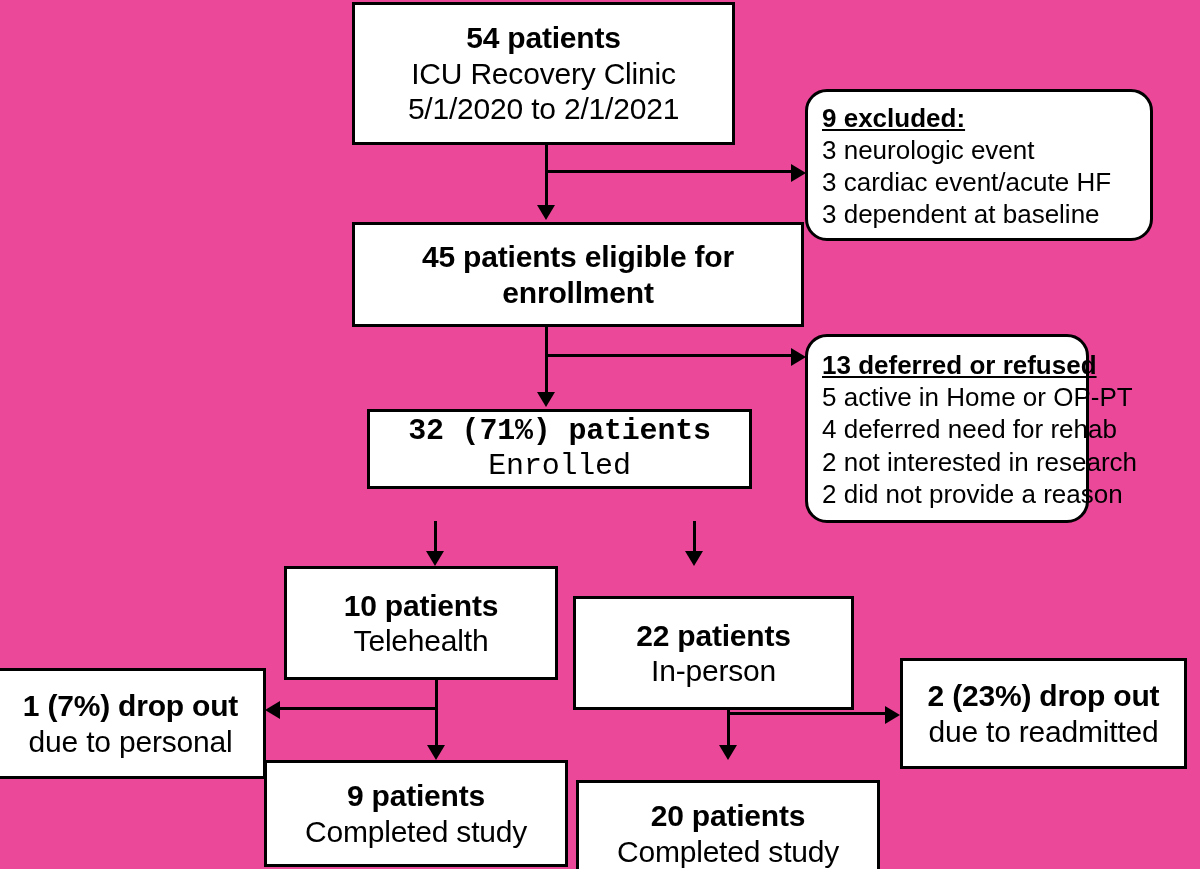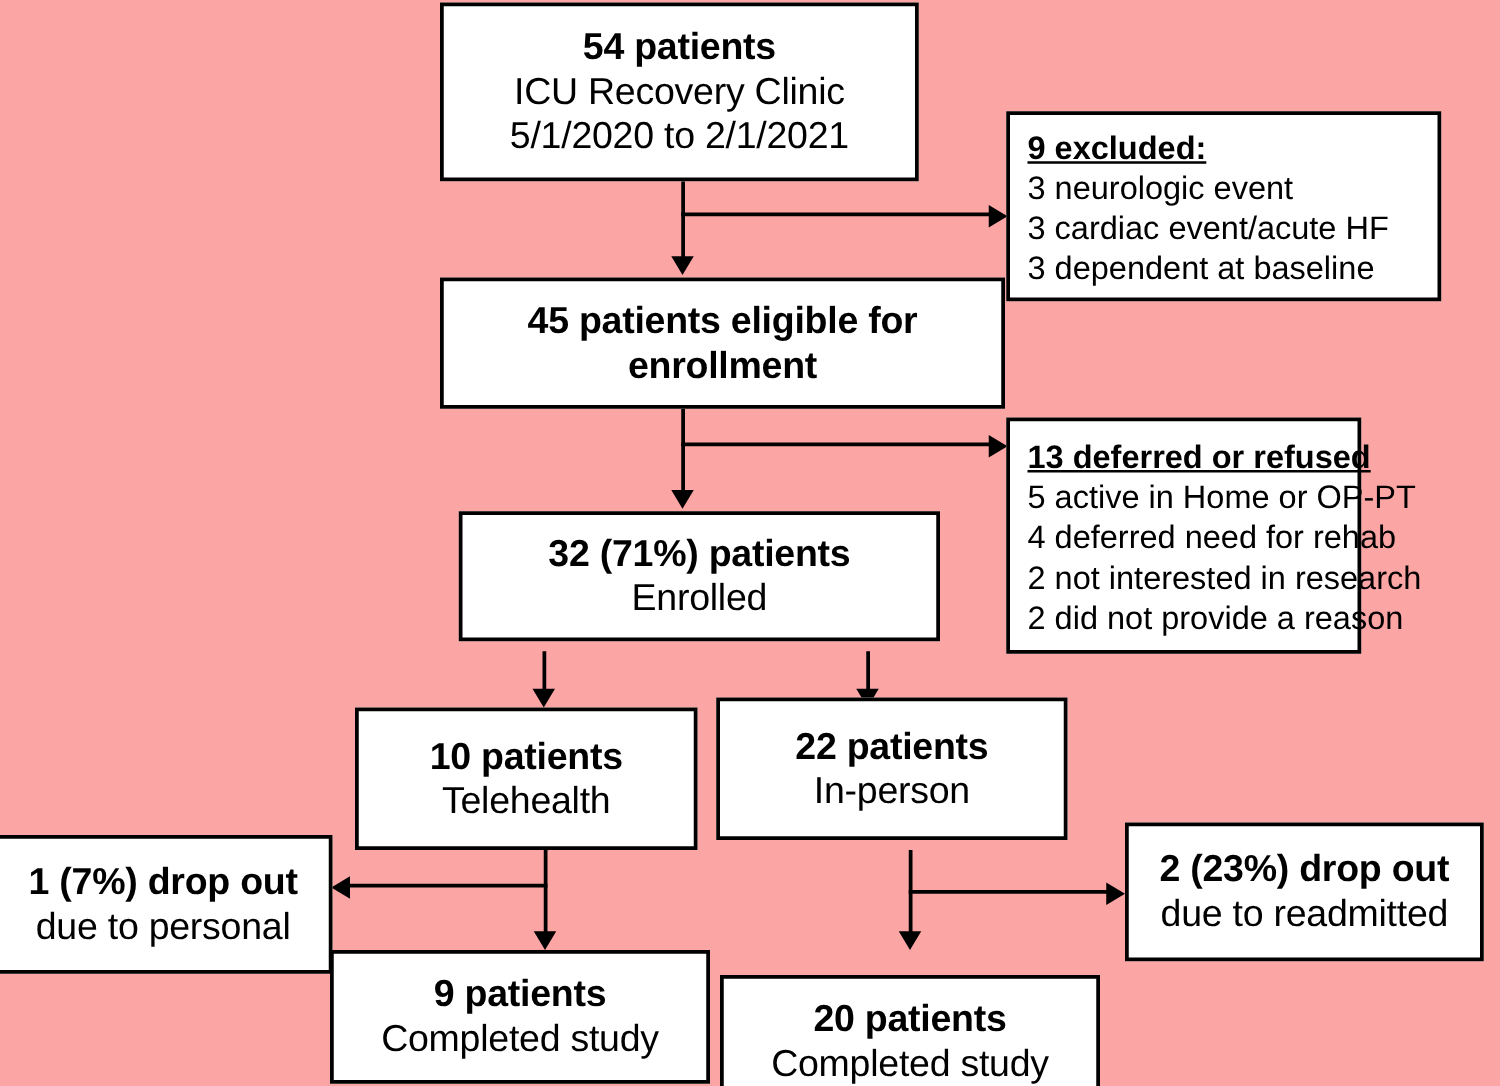--- a/index.html
+++ b/index.html
@@ -9,39 +9,40 @@
     background: #ffffff;
   }
   body {
     font-family: "Liberation Sans", sans-serif;
     color: #000000;
   }
   #flowchart {
     position: relative;
     width: 1200px;
     height: 869px;
-    background: #fca5a5;
+    background: #ec4899;
     overflow: hidden;
   }
   .node {
     position: absolute;
     box-sizing: border-box;
     border: 3px solid #000000;
     background: #ffffff;
     display: flex;
     flex-direction: column;
     align-items: center;
     justify-content: center;
     text-align: center;
     z-index: 3;
   }
   .node.left-align {
     align-items: flex-start;
     text-align: left;
     padding-left: 14px;
+    border-radius: 22px;
   }
   .line-b {
     font-weight: bold;
     font-size: 30px;
     line-height: 1.18;
     letter-spacing: -0.2px;
     white-space: nowrap;
   }
   .line-r {
     font-weight: normal;
@@ -147,31 +148,31 @@
   </div>
 
   <div class="node left-align" style="left:805px; top:334px; width:284px; height:189px; padding-top:2px;">
     <div class="list-head">13 deferred or refused</div>
     <div class="list-item">5 active in Home or OP-PT</div>
     <div class="list-item">4 deferred need for rehab</div>
     <div class="list-item">2 not interested in research</div>
     <div class="list-item">2 did not provide a reason</div>
   </div>
 
-  <div class="node" style="left:367px; top:409px; width:385px; height:104px;">
+  <div class="node" style="left:367px; top:409px; width:385px; height:80px;font-family:Liberation Mono, monospace;">
     <div class="line-b">32 (71%) patients</div>
     <div class="line-r">Enrolled</div>
   </div>
 
   <div class="node" style="left:284px; top:566px; width:274px; height:114px;">
     <div class="line-b">10 patients</div>
     <div class="line-r">Telehealth</div>
   </div>
 
-  <div class="node" style="left:573px; top:558px; width:281px; height:114px;">
+  <div class="node" style="left:573px; top:596px; width:281px; height:114px;">
     <div class="line-b">22 patients</div>
     <div class="line-r">In-person</div>
   </div>
 
   <div class="node" style="left:-5px; top:668px; width:271px; height:111px;">
     <div class="line-b">1 (7%) drop out</div>
     <div class="line-r">due to personal</div>
   </div>
 
   <div class="node" style="left:900px; top:658px; width:287px; height:111px;">

